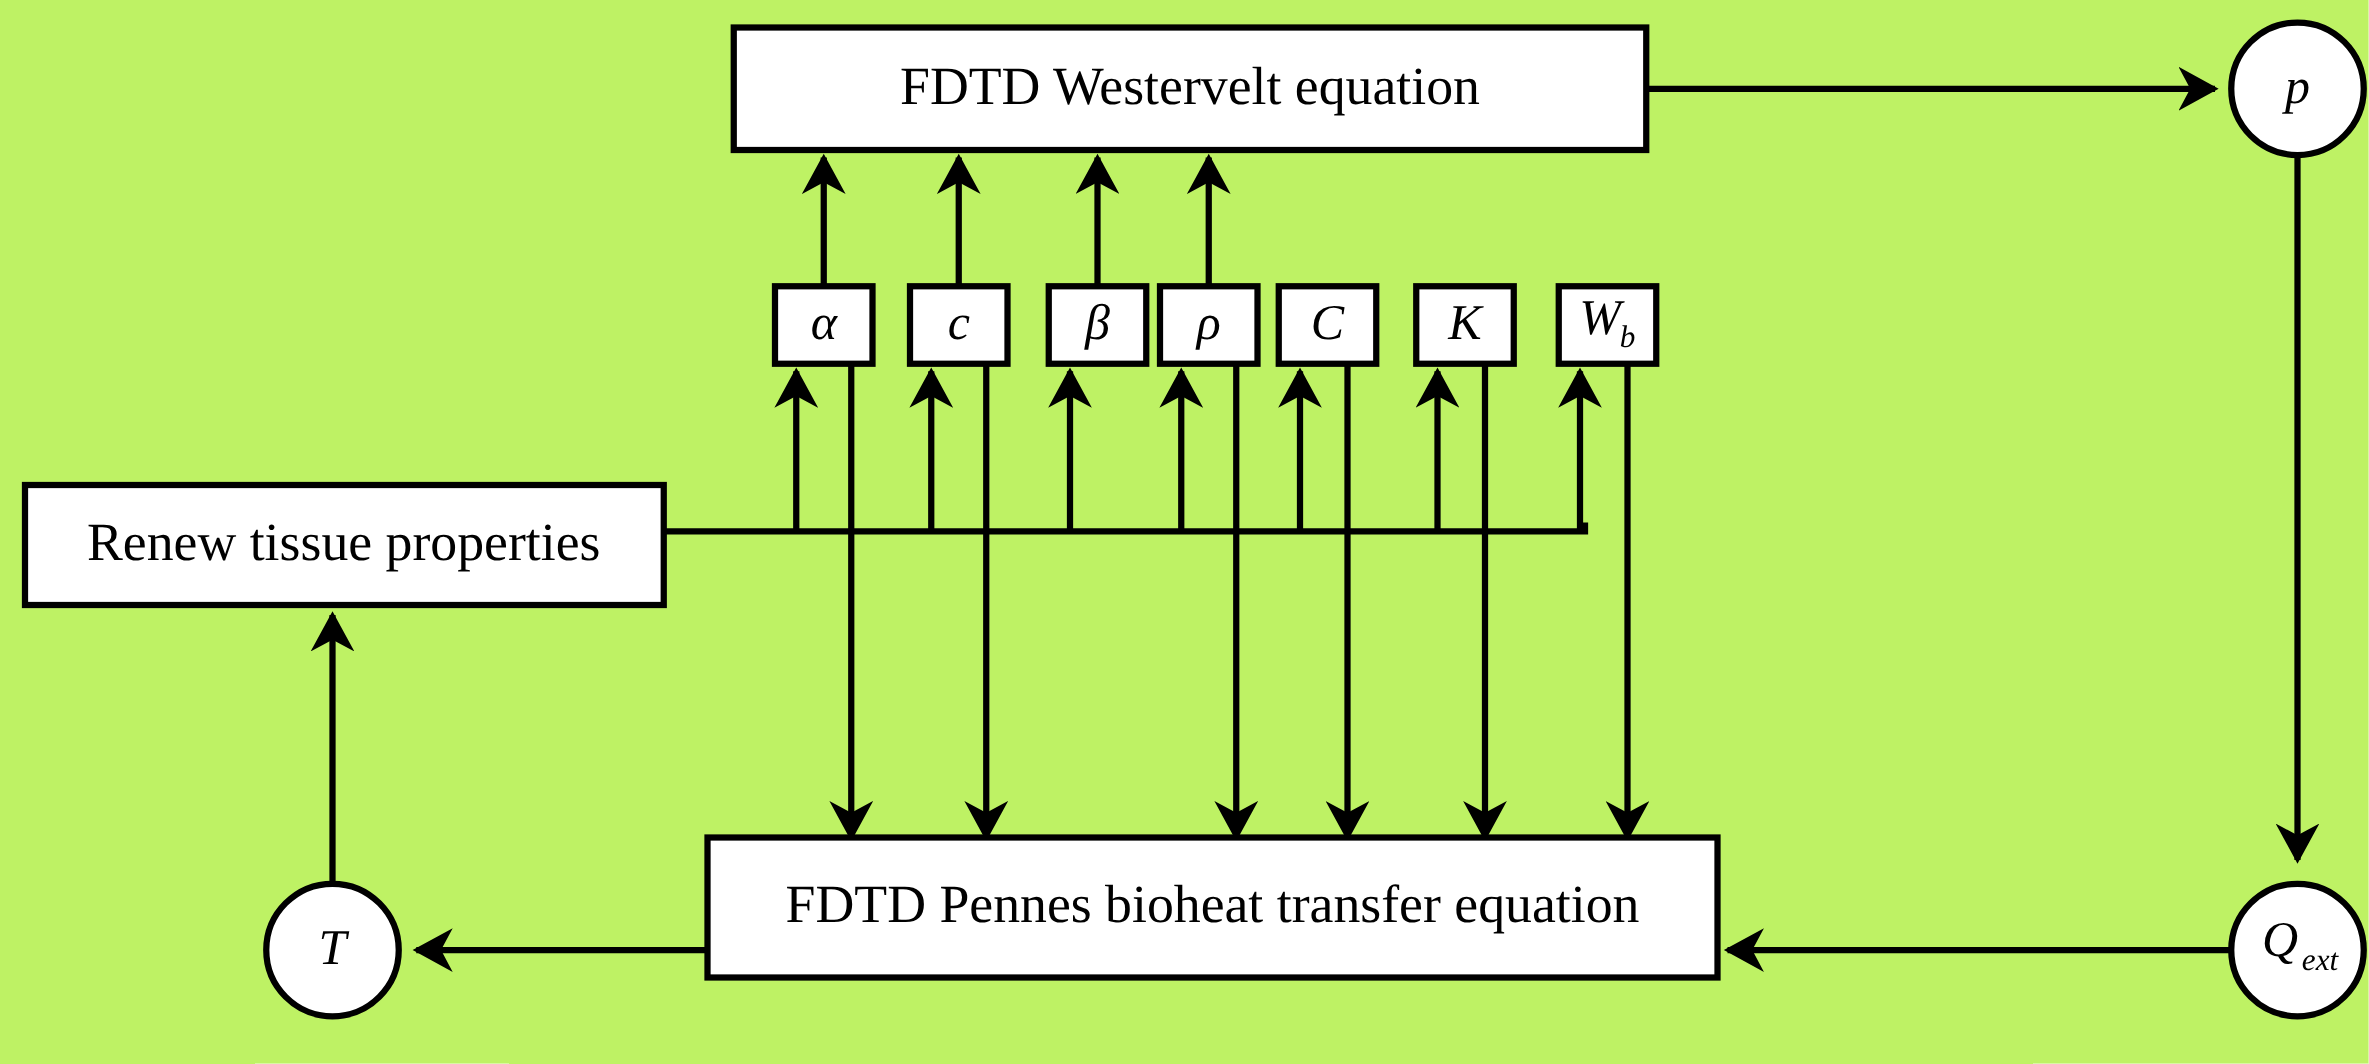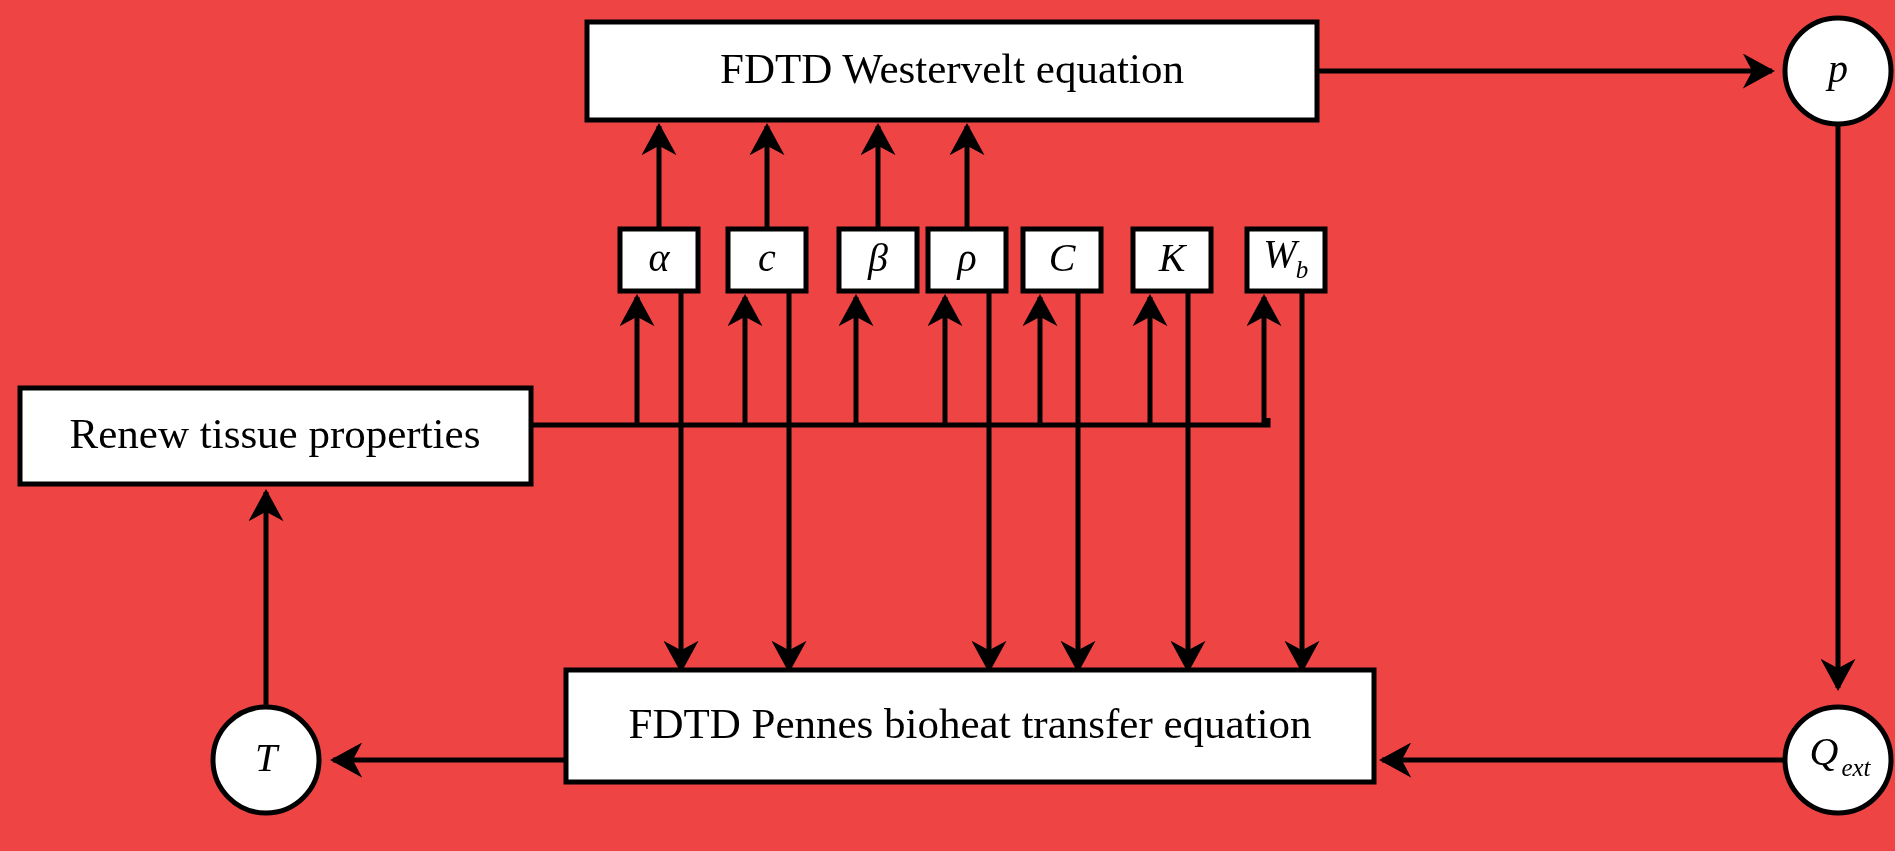--- a/index.html
+++ b/index.html
@@ -8,21 +8,21 @@
     padding: 0;
     background: #ffffff;
   }
   body {
     font-family: "Liberation Serif", "DejaVu Serif", serif;
   }
   #diagram-root {
     position: relative;
     width: 1895px;
     height: 851px;
-    background: #ef4444;
+    background: #bef264;
     overflow: hidden;
   }
   svg#flowchart {
     display: block;
     width: 1895px;
     height: 851px;
   }
   .node-box {
     fill: #ffffff;
     stroke: #000000;

